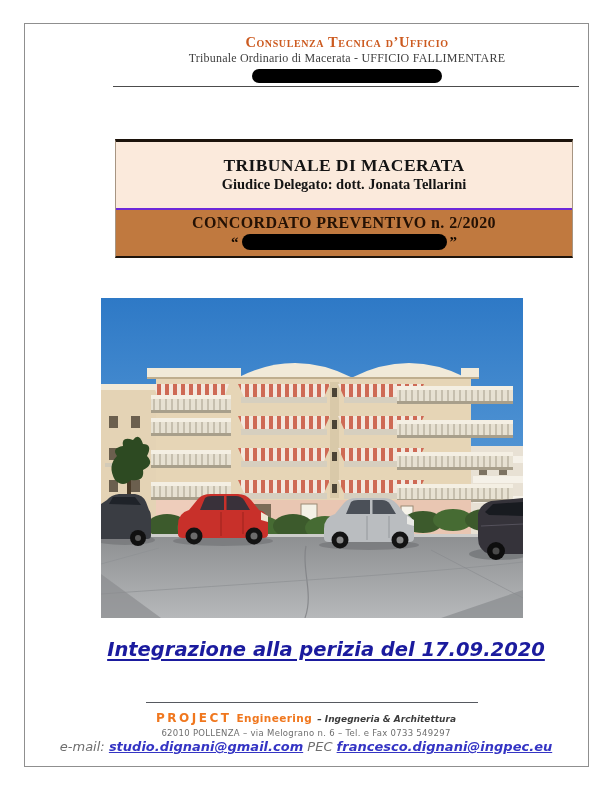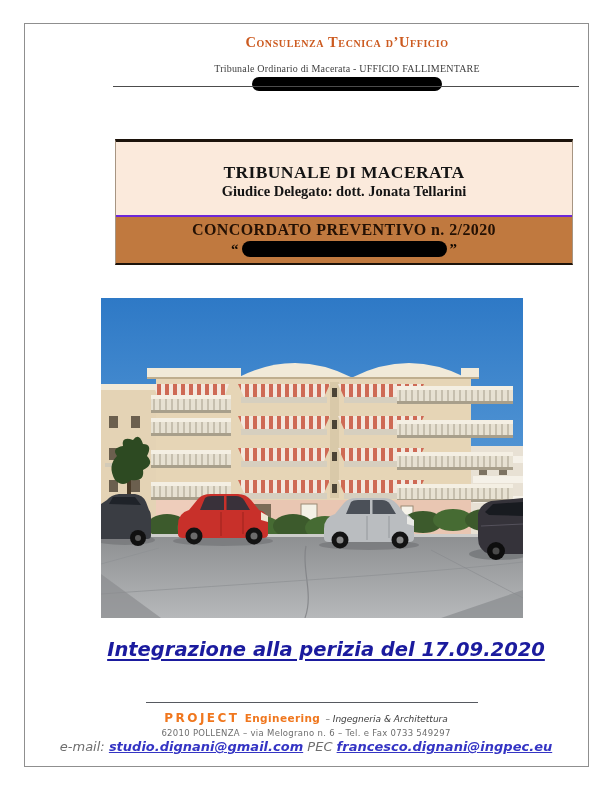--- a/index.html
+++ b/index.html
@@ -10,35 +10,35 @@
   .page-border {
     position:absolute; left:24px; top:23px; width:563px; height:742px;
     border:1px solid #8f8f8f;
   }
   
   .header { position:absolute; left:113px; top:34px; width:468px; text-align:center; }
   .header-title {
     font-size:14.5px; font-weight:bold; font-variant:small-caps;
     letter-spacing:0.6px; color:#cc5a1f;
   }
-  .header-sub { font-size:10px; color:#3f3f3f; letter-spacing:0.2px; margin-top:12px; }
+  .header-sub { font-size:12px; color:#3f3f3f; letter-spacing:0.2px; margin-top:0; }
   .header-redaction {
     margin:3px auto 0; width:190px; height:14px; background:#000; border-radius:7px;
   }
   .header-rule {
     position:absolute; left:113px; top:86px; width:466px; height:0;
     border-top:1.6px solid #4c4c4c;
   }
   
   .title-box {
     position:absolute; left:115px; top:139px; width:456px;
     background:#fbeadc; text-align:center;
     border:1px solid #a79582; border-top:3px solid #1c130b; border-bottom:2px solid #1c130b;
   }
-  .court { font-size:17.5px; font-weight:bold; color:#141414; letter-spacing:0.4px; margin-top:20px; }
+  .court { font-size:17.5px; font-weight:bold; color:#141414; letter-spacing:0.4px; margin-top:13px; }
   .judge { font-size:14.5px; font-weight:bold; color:#141414; margin-bottom:15px; }
   .banner { background:#c0793f; border-top:2px solid #6d28d9; padding:4px 0 5px 0; }
   .banner-proc { font-size:16px; font-weight:bold; color:#241104; letter-spacing:0.4px; }
   .banner-quote-row { margin-top:1px; height:18px; line-height:18px; font-size:15px; font-weight:bold; color:#100800; }
   .banner-redaction {
     display:inline-block; vertical-align:middle; width:205px; height:16px;
     background:#000; border-radius:8px; margin:0 3px 3px 3px;
   }
   
   .photo { position:absolute; left:101px; top:298px; width:422px; height:320px; overflow:hidden; }
@@ -47,21 +47,21 @@
     position:absolute; left:24px; top:638px; width:564px; text-align:center;
     font-family:"DejaVu Sans", sans-serif; font-weight:bold; font-style:italic;
     font-size:19.5px; color:#1b1b9e;margin-left:20px;
   }
   .doc-heading span { text-decoration:underline; text-decoration-thickness:1.5px; text-underline-offset:3px; }
   
   .footer-rule { position:absolute; left:146px; top:702px; width:332px; height:0; border-top:1.4px solid #565960; }
   .footer { position:absolute; left:24px; top:707px; width:564px; text-align:center; font-family:"DejaVu Sans", sans-serif; }
   .f-brand { color:#f0771e; font-weight:bold; font-size:12px; letter-spacing:2.5px; }
   .f-brand2 { color:#f0771e; font-weight:bold; font-size:10.5px; letter-spacing:0.4px; }
-  .f-tagline { color:#3c3c3c; font-weight:normal; font-style:italic; font-size:9px; }
+  .f-tagline { color:#3c3c3c; font-weight:bold; font-style:italic; font-size:9px; }
   .f-address { font-size:8.5px; color:#6e6e6e; letter-spacing:0.3px; margin-top:2px; }
   .f-mailrow { font-size:13px; font-style:italic; margin-top:1px; color:#6e6e6e; }
   .f-link { color:#3434c4; font-weight:bold; text-decoration:underline; cursor:pointer; }
 </style>
 </head>
 <body>
 
 <div class="sheet">
 
   <div class="page-border"></div>

